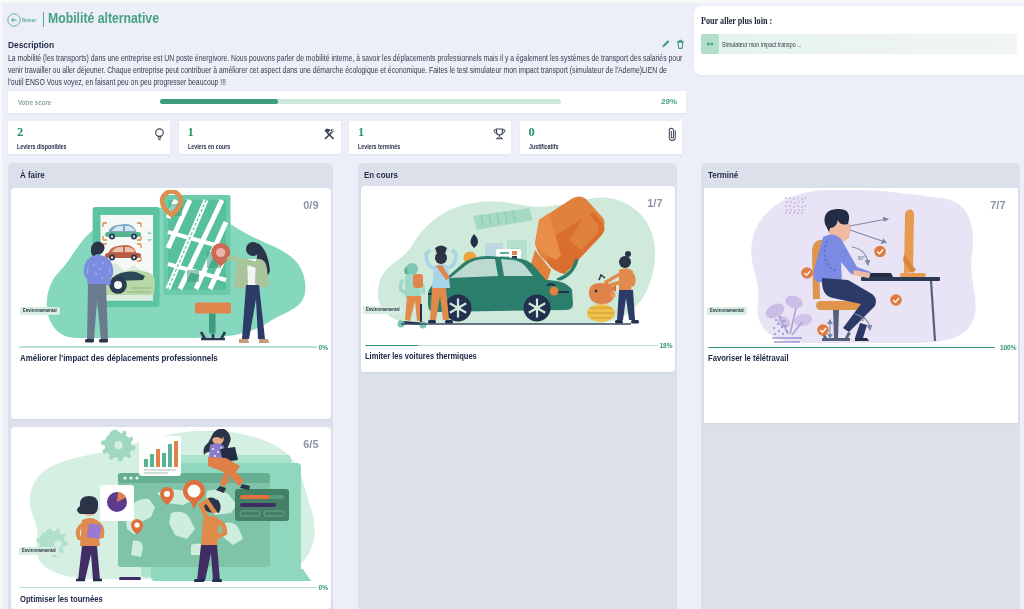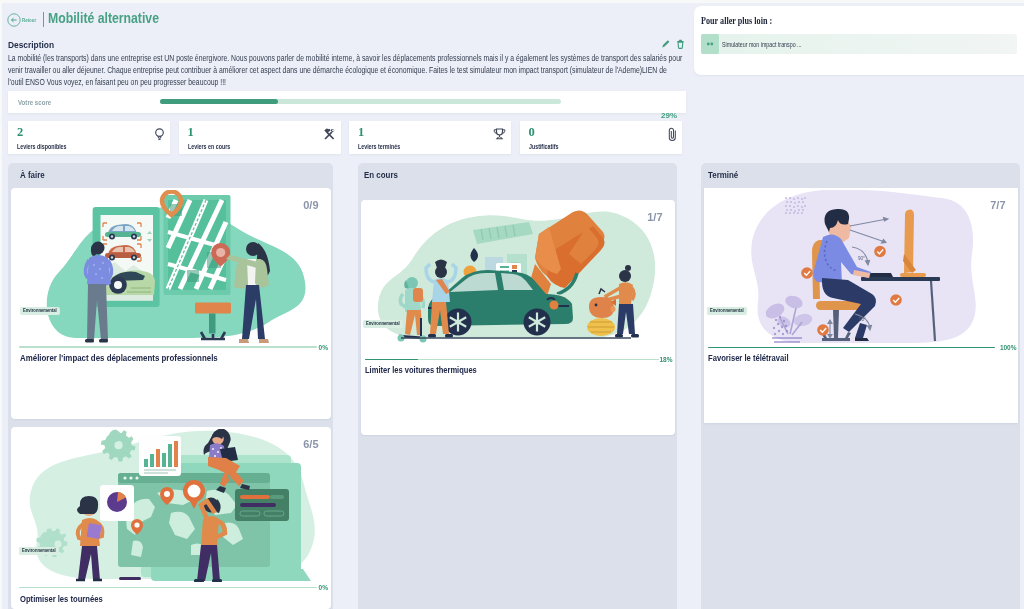--- a/index.html
+++ b/index.html
@@ -44,21 +44,21 @@
 <svg class="abs" style="left:661px;top:39px;" width="24" height="10" viewBox="0 0 24 10">
   <path d="M1.2 8.4 L2 6 L6.8 1.2 L8.4 2.8 L3.6 7.6 Z" fill="#3f9d7d"></path>
   <path d="M16.2 2.6 h6.4 M17 3.2 l.5 5.4 a.9 .9 0 0 0 .9 .8 h2 a.9 .9 0 0 0 .9 -.8 l.5 -5.4 Z M18.2 2.4 l.4 -1 h1.6 l.4 1" fill="none" stroke="#3f9d7d" stroke-width="1.1"></path>
 </svg>
 <div class="abs" style="left:8px;top:53px;font-size:8.2px;line-height:12.2px;color:#323b4e;transform:scaleX(.838);transform-origin:0 0;white-space:nowrap;">La mobilité (les transports) dans une entreprise est UN poste énergivore. Nous pouvons parler de mobilité interne, à savoir les déplacements professionnels mais il y a également les systèmes de transport des salariés pour<br>venir travailler ou aller déjeuner. Chaque entreprise peut contribuer à améliorer cet aspect dans une démarche écologique et économique. Faites le test simulateur mon impact transport (simulateur de l'Ademe)LIEN de<br>l'outil ENSO Vous voyez, en faisant peu on peu progresser beaucoup !!!</div>
 
 <div class="abs card" style="left:8px;top:91px;width:678px;height:21.5px;">
   <div style="position:absolute;left:10px;top:7px;font-size:7.2px;font-weight:bold;color:#8fa3a8;transform:scaleX(.85);transform-origin:0 0;white-space:nowrap;">Votre score</div>
   <div style="position:absolute;left:152px;top:8px;width:401px;height:5px;border-radius:2.5px;background:#cbe7d9;"></div>
   <div style="position:absolute;left:152px;top:8px;width:118px;height:5px;border-radius:2.5px;background:#3f9d7d;"></div>
-  <div style="position:absolute;left:653px;top:20px;font-size:8px;font-weight:bold;color:#3f9d7d;">29%</div>
+  <div style="position:absolute;left:653px;top:6px;font-size:8px;font-weight:bold;color:#3f9d7d;">29%</div>
 </div>
 
 <div class="abs card" style="left:8px;top:121px;width:162px;height:33px;">
   <div style="position:absolute;left:9px;top:4px;font-family:'Liberation Serif',serif;font-size:12.5px;font-weight:bold;color:#2c926f;">2</div>
   <div style="position:absolute;left:9px;top:22px;font-size:6.8px;color:#27304a;font-weight:bold;transform:scaleX(.78);transform-origin:0 0;white-space:nowrap;">Leviers disponibles</div>
   <svg style="position:absolute;right:5px;top:7px;" width="11" height="13" viewBox="0 0 11 13">
       <circle cx="5.5" cy="4.6" r="3.8" fill="none" stroke="#40485a" stroke-width="1.15"></circle>
       <path d="M4.1 8.2 l.4 2 h2 l.4 -2" fill="none" stroke="#40485a" stroke-width="1"></path>
       <path d="M4.4 11.6 h2.2" stroke="#40485a" stroke-width="1"></path>
     </svg>
@@ -275,21 +275,21 @@
         <rect x="201" y="150" width="10" height="3.5" rx="1.5" fill="#22304d"></rect>
     </g>
     <rect x="108" y="148" width="22" height="3" rx="1.5" fill="#3f2d63"></rect>
   </svg>
   <div class="tag" style="left:8.5px;top:120px;">Environnemental</div>
   <div class="pline" style="left:8px;top:159.5px;width:298px;"></div>
   <div class="pct" style="right:2.5px;top:157px;">0%</div>
   <div class="ctitle" style="left:9px;top:167px;">Optimiser les tournées</div>
 </div>
 
-<div class="abs card" style="left:360.5px;top:200px;width:314px;height:235px;border-radius:4px;">
+<div class="abs card" style="left:360.5px;top:186px;width:314px;height:186px;border-radius:4px;">
   <div class="frac" style="right:12px;top:11px;">1/7</div>
   <svg style="position:absolute;left:0px;top:2px;" width="314" height="142" viewBox="0 0 314 142">
     <path d="M60 136 C30 136 12 122 18 96 C24 74 40 76 52 56 C64 36 84 18 118 14 C150 10 160 22 190 18 C224 14 240 2 266 16 C292 30 298 58 292 84 C286 112 268 136 230 136 Z" fill="#cfe9da"></path>
     <rect x="124" y="55" width="18" height="39" fill="#bcd9e2"></rect>
     <rect x="146" y="52" width="20" height="42" fill="#b5e0cd"></rect>
     <rect x="150" y="60" width="8" height="34" fill="#9fd4bd"></rect>
     <rect x="135" y="61" width="25" height="18" rx="1.5" fill="#fdfefd"></rect>
     <path d="M139 65 h9 M139 69.5 h9 M139 74 h9" stroke="#56b493" stroke-width="2"></path>
     <rect x="151" y="63" width="5" height="4" fill="#e0854c"></rect>
       <rect x="151" y="68" width="5" height="4" fill="#2b3a52"></rect>

